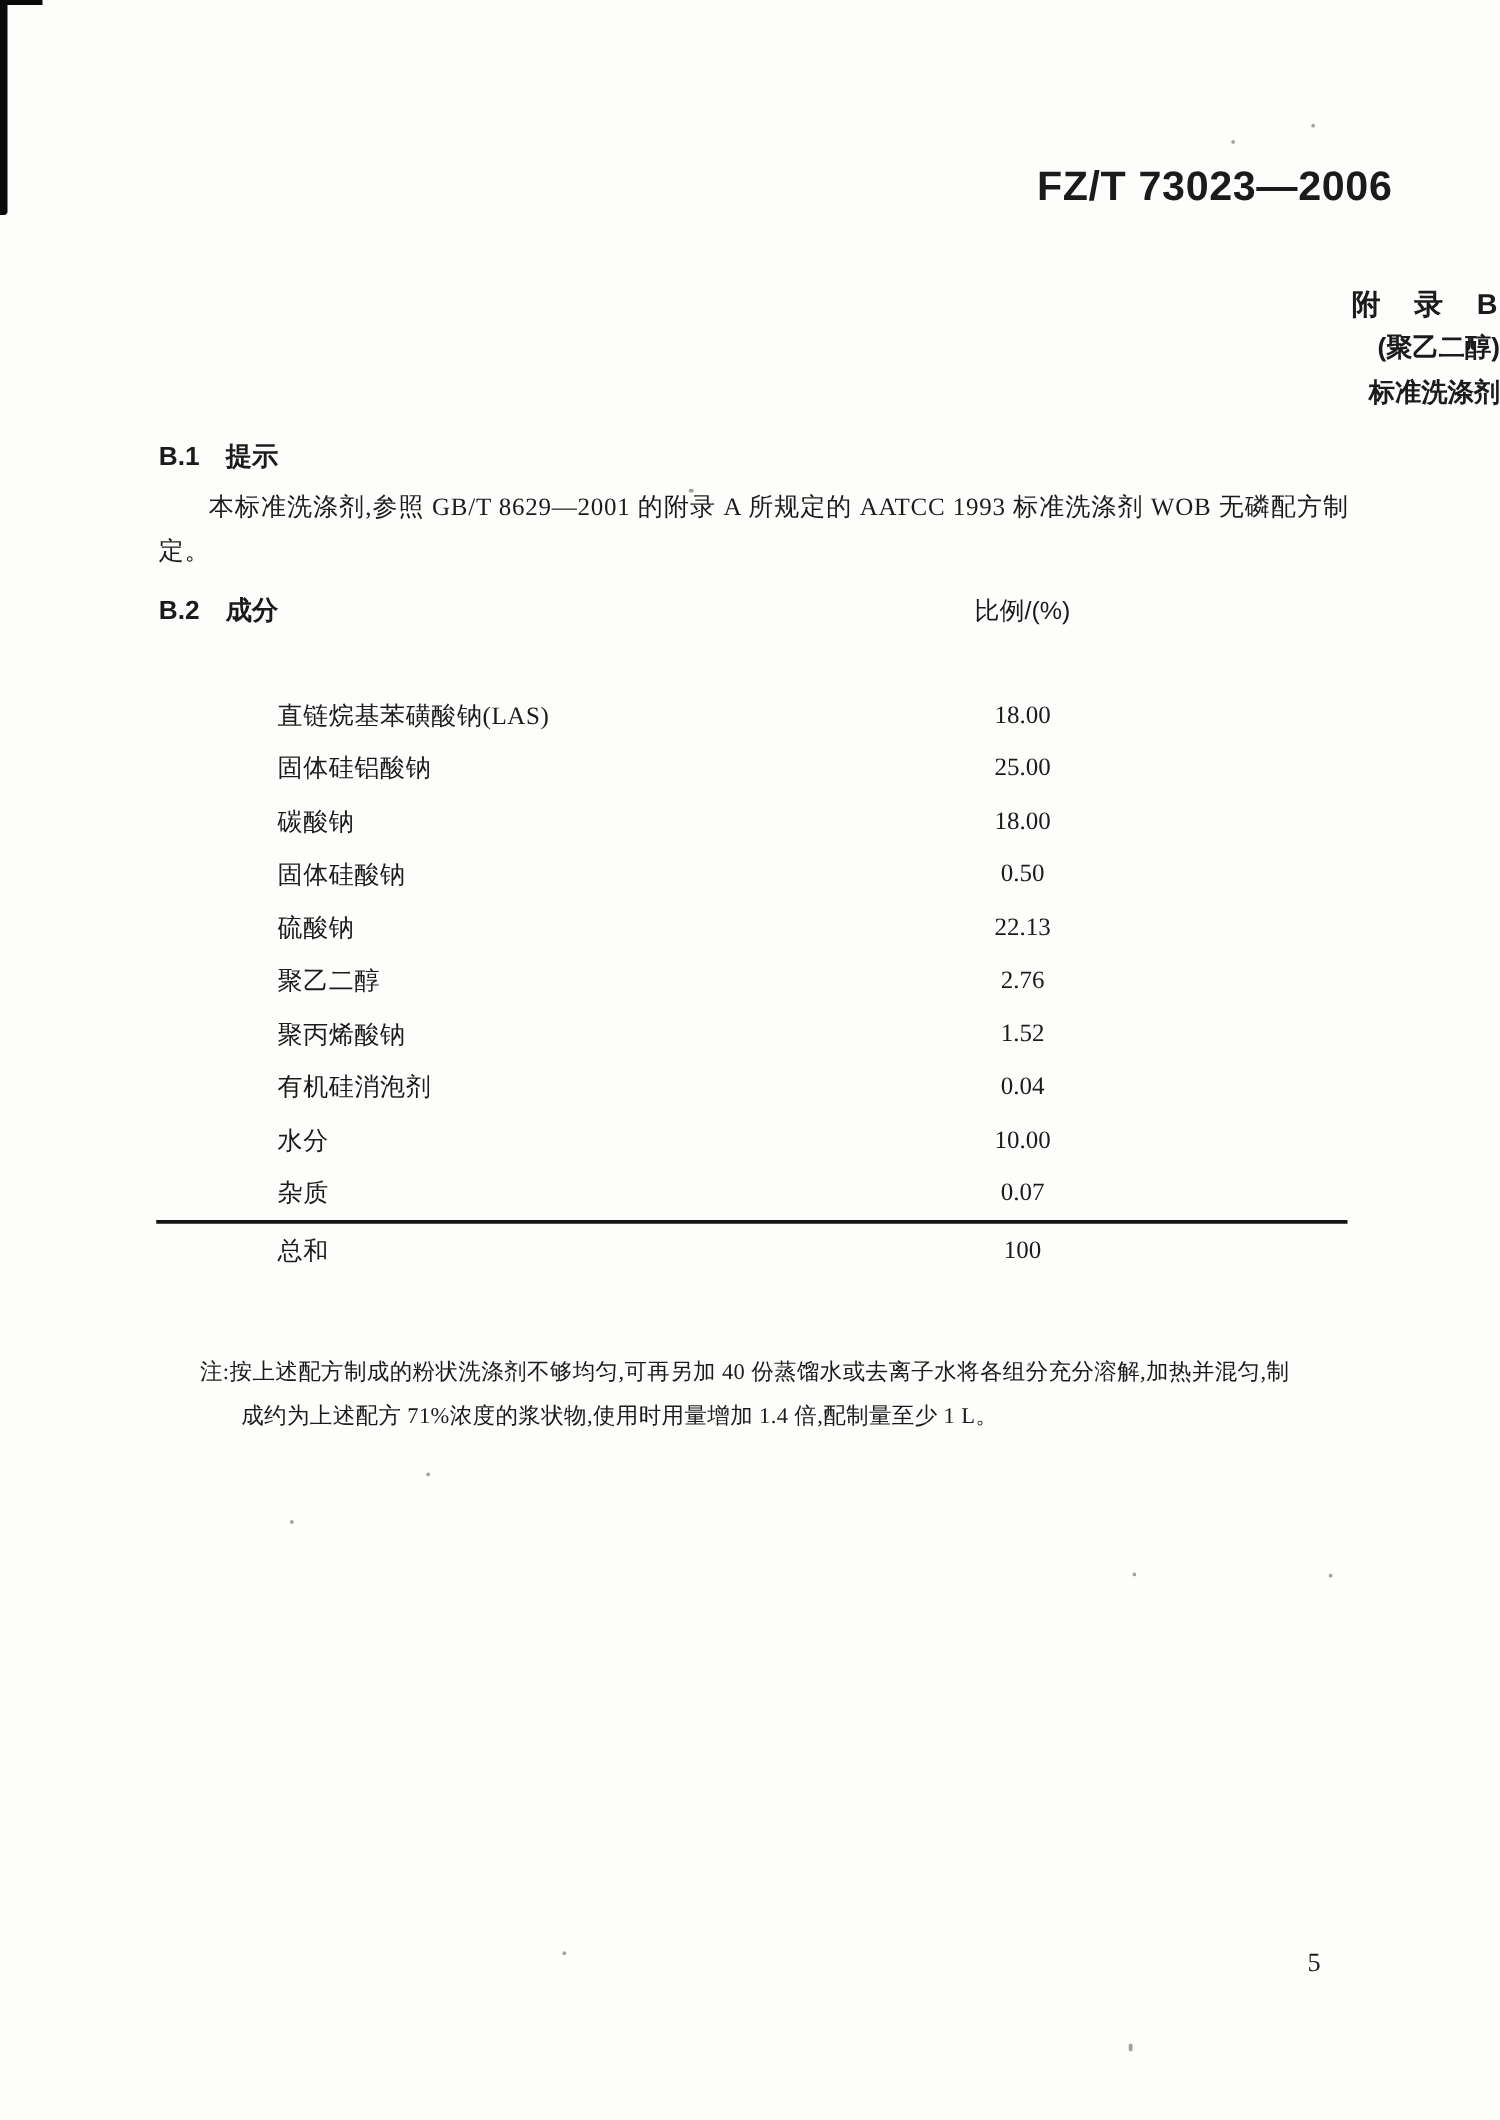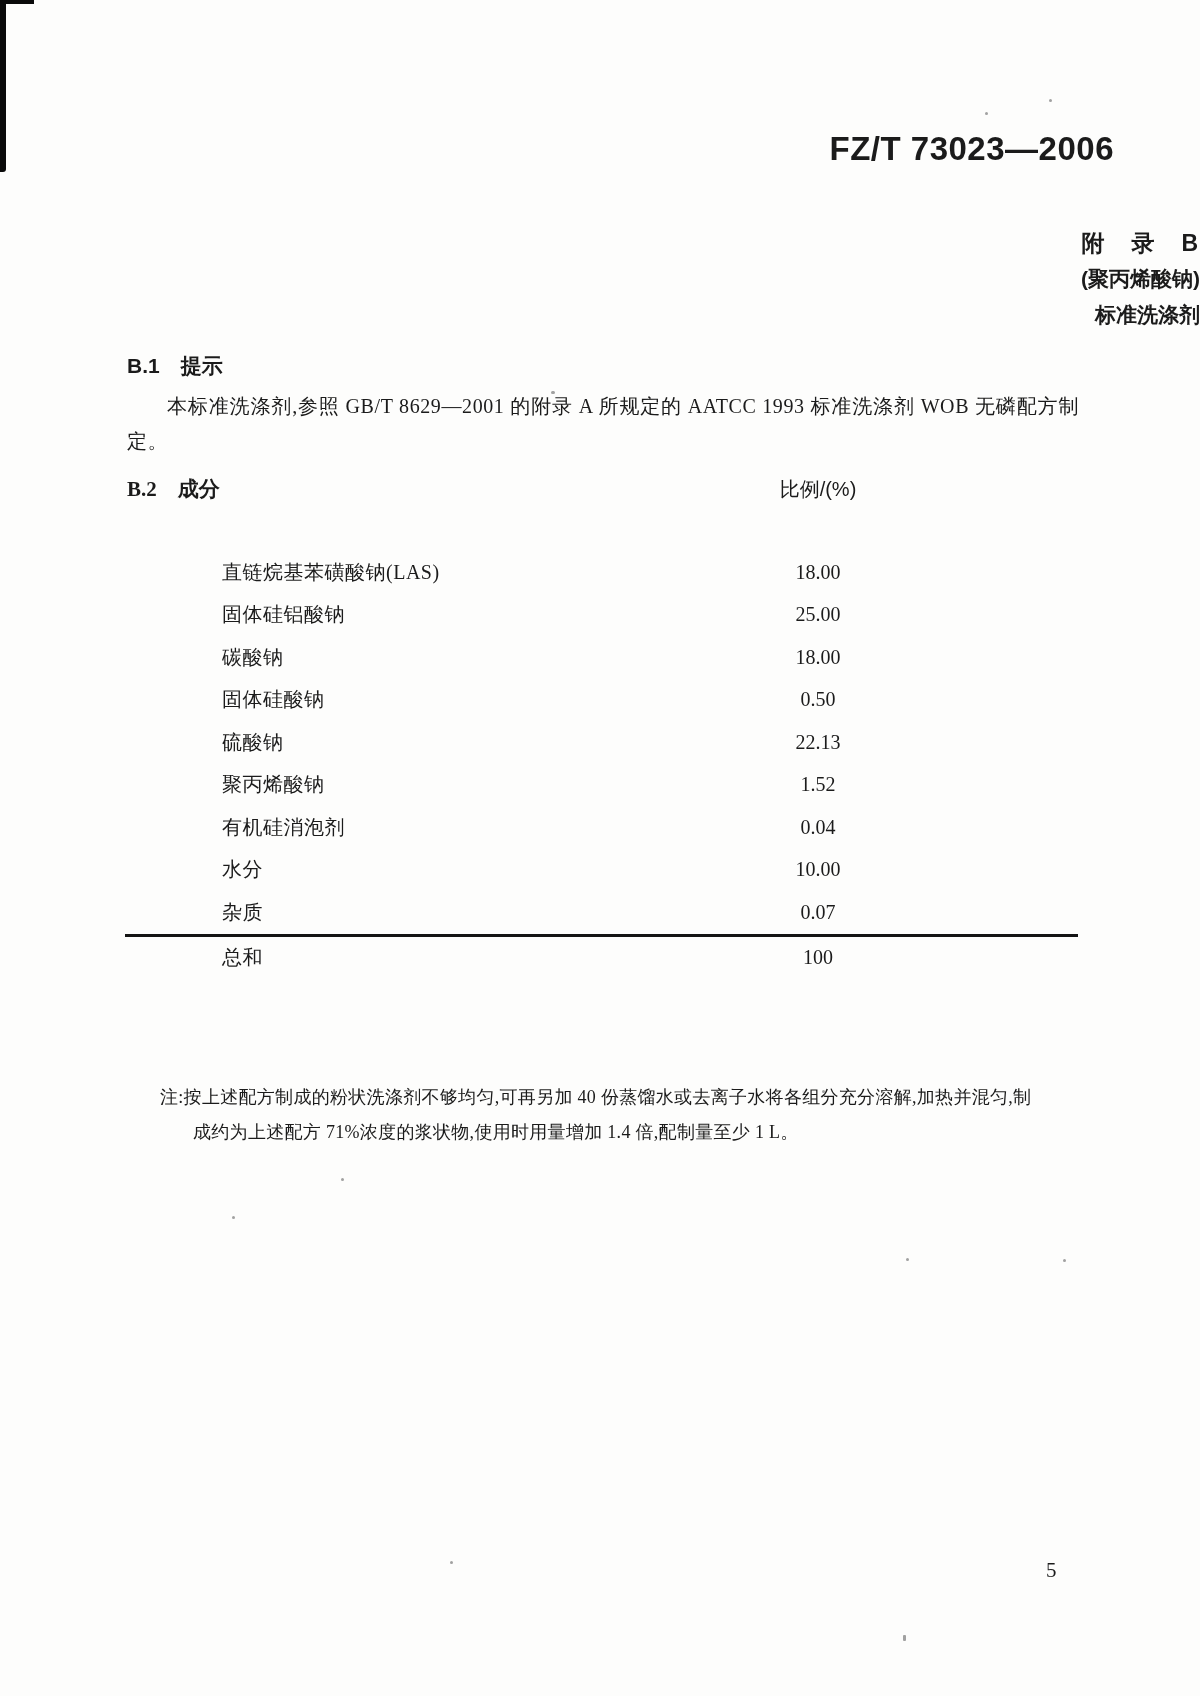--- a/index.html
+++ b/index.html
@@ -33,21 +33,21 @@
   }
   .b1-para{
     top:389px;left:127px;width:952px;margin:0;
     font-size:20px;line-height:35px;letter-spacing:.6px;
     text-align:justify;text-indent:2em;
   }
 
   .b2-row{top:475px;left:127px;width:952px;line-height:28px;}
   .b2-heading{
     font-size:21px;font-weight:bold;
-    font-family:Liberation Serif, serif;
+    font-family:Liberation Sans, sans-serif;
   }
   .ratio-header{
     position:absolute;left:631px;top:0;width:120px;text-align:center;
     font-size:20px;font-weight:normal;
     font-family:"Liberation Sans","DejaVu Sans",sans-serif;
   }
 
   .ingredient-table{top:551px;left:125px;width:953px;}
   .trow{position:relative;height:42.5px;display:flex;align-items:center;}
   .tname{padding-left:97px;font-size:20px;letter-spacing:.5px;}
@@ -79,21 +79,21 @@
 <div class="abs speck" style="left:232px;top:1216px;"></div>
 <div class="abs speck" style="left:906px;top:1258px;"></div>
 <div class="abs speck" style="left:1063px;top:1259px;"></div>
 <div class="abs speck" style="left:450px;top:1561px;"></div>
 <div class="abs speck" style="left:903px;top:1635px;width:3px;height:6px;border-radius:1px;"></div>
 
 <div class="abs header-code">FZ/T 73023—2006</div>
 
 <div class="abs title-block">
   <div class="title-line1">附　录　B</div>
-  <div class="title-line2">(聚丙烯酸钠)</div>
+  <div class="title-line2">(聚乙二醇)</div>
   <div class="title-line3">标准洗涤剂</div>
 </div>
 
 <div class="abs b1-heading">B.1　提示</div>
 <p class="abs b1-para">本标准洗涤剂,参照 GB/T 8629—2001 的附录 A 所规定的 AATCC 1993 标准洗涤剂 WOB 无磷配方制定。</p>
 
 <div class="abs b2-row">
   <span class="b2-heading">B.2　成分</span>
   <span class="ratio-header">比例/(%)</span>
 </div>
@@ -113,20 +113,24 @@
   </div>
   <div class="trow">
     <span class="tname">固体硅酸钠</span>
     <span class="tval">0.50</span>
   </div>
   <div class="trow">
     <span class="tname">硫酸钠</span>
     <span class="tval">22.13</span>
   </div>
   <div class="trow">
+    <span class="tname">聚乙二醇</span>
+    <span class="tval">2.76</span>
+  </div>
+  <div class="trow">
     <span class="tname">聚丙烯酸钠</span>
     <span class="tval">1.52</span>
   </div>
   <div class="trow">
     <span class="tname">有机硅消泡剂</span>
     <span class="tval">0.04</span>
   </div>
   <div class="trow">
     <span class="tname">水分</span>
     <span class="tval">10.00</span>

